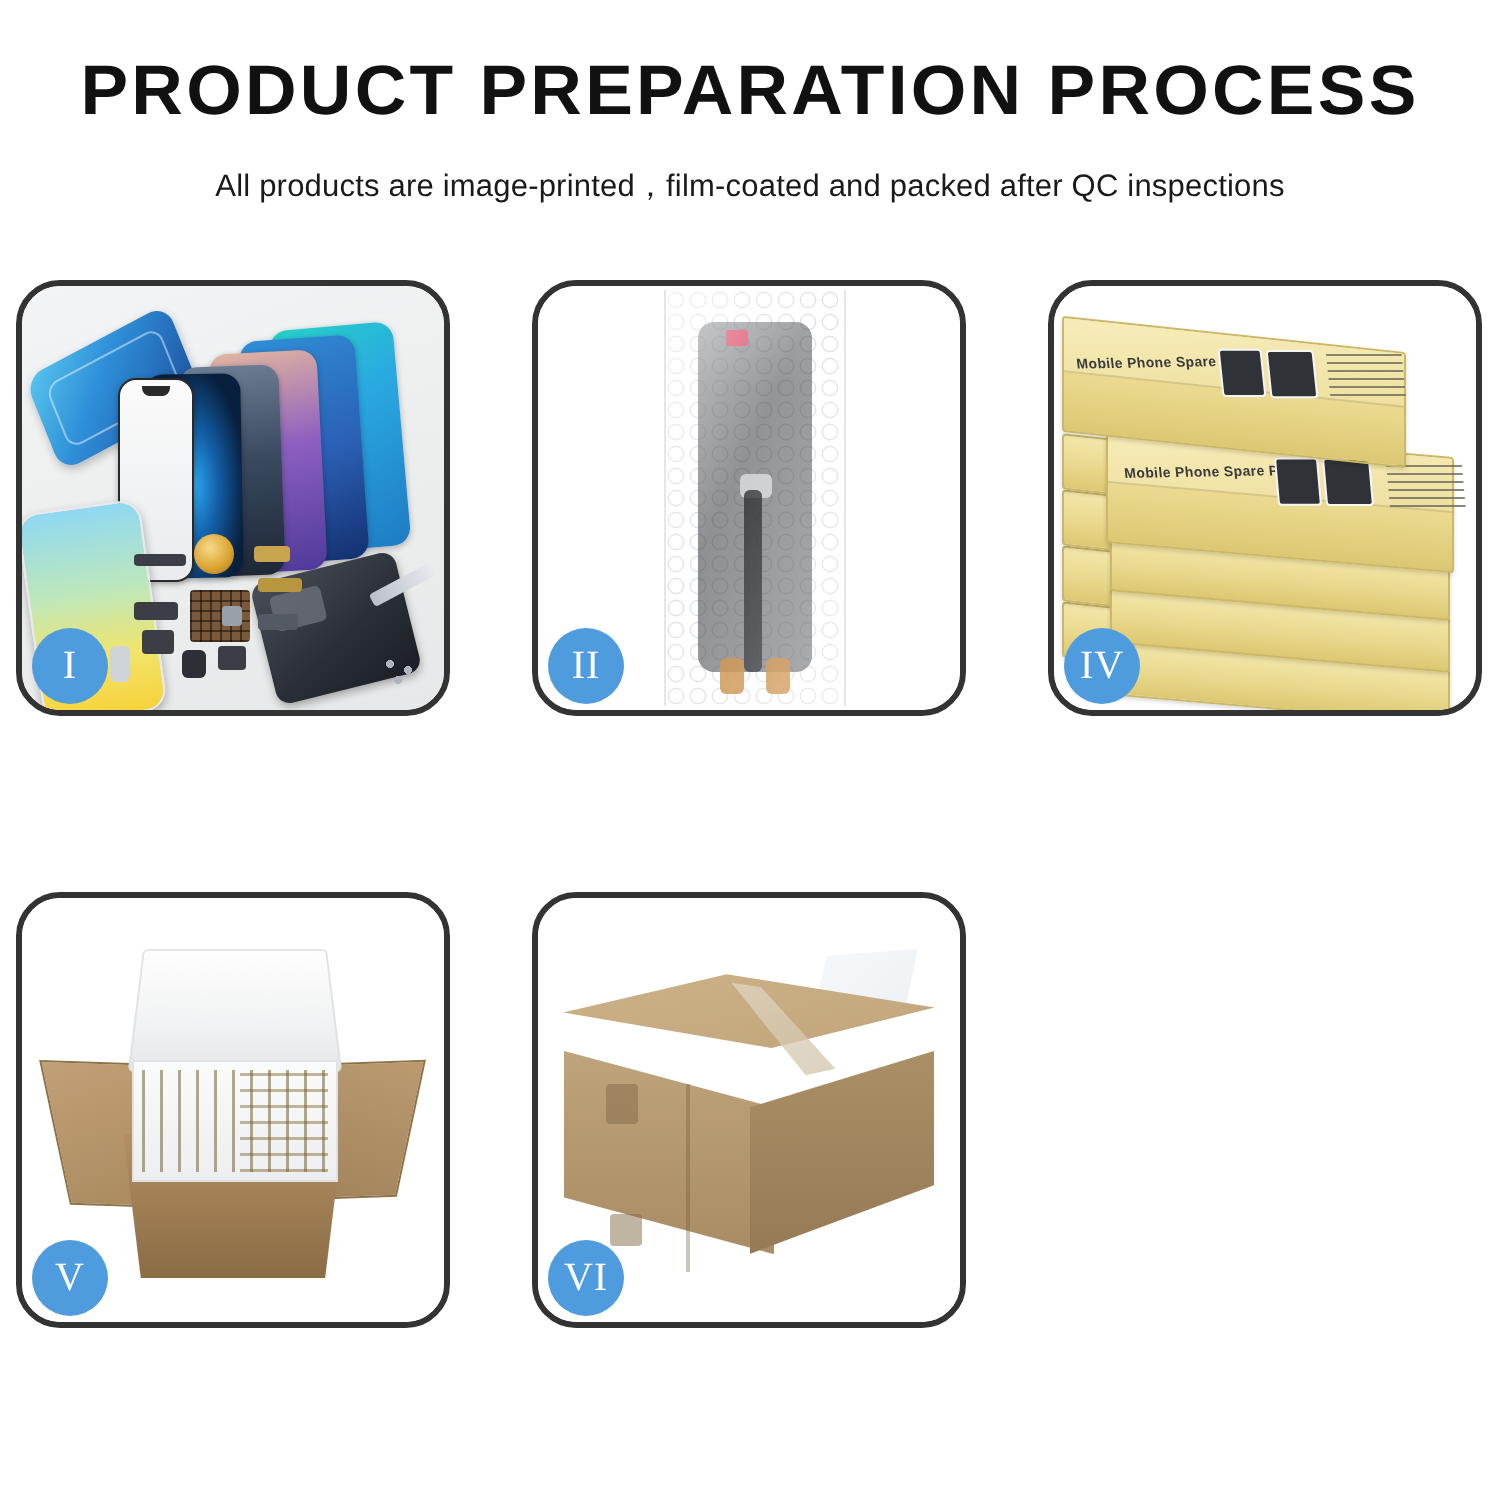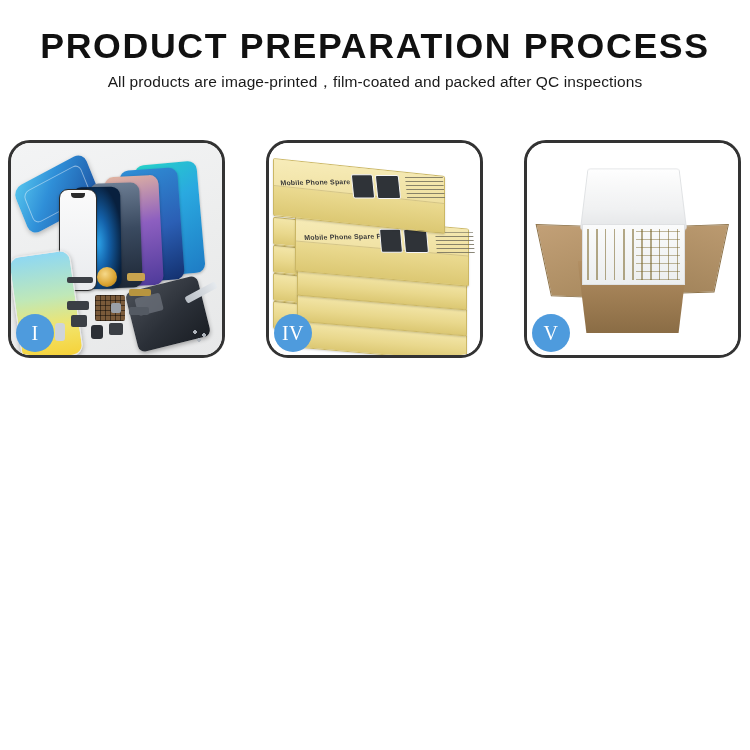--- a/index.html
+++ b/index.html
@@ -30,21 +30,21 @@
     line-height: 1.05;
     margin: 0;
     transform: scaleX(1.02);
   }
   .page-subtitle {
     font-family: "Liberation Sans", sans-serif;
     font-size: 15.5px;
     font-weight: 400;
     color: #1a1a1a;
     letter-spacing: 0.1px;
-    margin: 8px 0 0 0;
+    margin: 20px 0 0 0;
     line-height: 1.2;
   }
 
   
   .grid {
     position: absolute;
     top: 140px;
     left: 8px;
     width: 734px;
     display: grid;
@@ -424,20 +424,35 @@
       <div class="sp sp-7"></div>
       <div class="sp sp-8"></div>
       <div class="sp sp-9"></div>
       <div class="sp sp-10"></div>
       <div class="tweezer"></div>
       <div class="screws"></div>
     </div>
     <div class="badge">I</div>
   </div>
 
+  <div class="panel">
+    <div class="panel-stage">
+      <div class="p2-bg"></div>
+      <div class="bubble-pack">
+        <div class="screen-inside"></div>
+        <div class="flex-head"></div>
+        <div class="flex-cable"></div>
+        <div class="connector-l"></div>
+        <div class="connector-r"></div>
+        <div class="pink-label"></div>
+        <div class="bubble-gloss"></div>
+      </div>
+    </div>
+    <div class="badge">II</div>
+  </div>
 
 
   <div class="panel">
     <div class="panel-stage">
       <div class="p4-bg"></div>
       <div class="stack">
 
         <div class="gbox" style="left:0px; top:148px; width:118px; height:26px; transform:skewY(6deg);"></div>
         <div class="gbox" style="left:0px; top:120px; width:118px; height:26px; transform:skewY(6deg);"></div>
         <div class="gbox" style="left:0px; top:92px;  width:118px; height:26px; transform:skewY(6deg);"></div>
@@ -476,14 +491,28 @@
       <div class="carton-body"></div>
       <div class="foam-lid"></div>
       <div class="foam-box">
         <div class="inner-gold"></div>
         <div class="inner-gold-2"></div>
       </div>
     </div>
     <div class="badge">V</div>
   </div>
 
+  <div class="panel">
+    <div class="panel-stage">
+      <div class="p6-bg"></div>
+      <div class="c6-wrap"></div>
+      <div class="c6-top"></div>
+      <div class="c6-left"></div>
+      <div class="c6-right"></div>
+      <div class="c6-tape"></div>
+      <div class="c6-seam-v"></div>
+      <div class="c6-tab-a"></div>
+      <div class="c6-tab-b"></div>
+    </div>
+    <div class="badge">VI</div>
+  </div>
 
 </div>
 
 </body></html>

